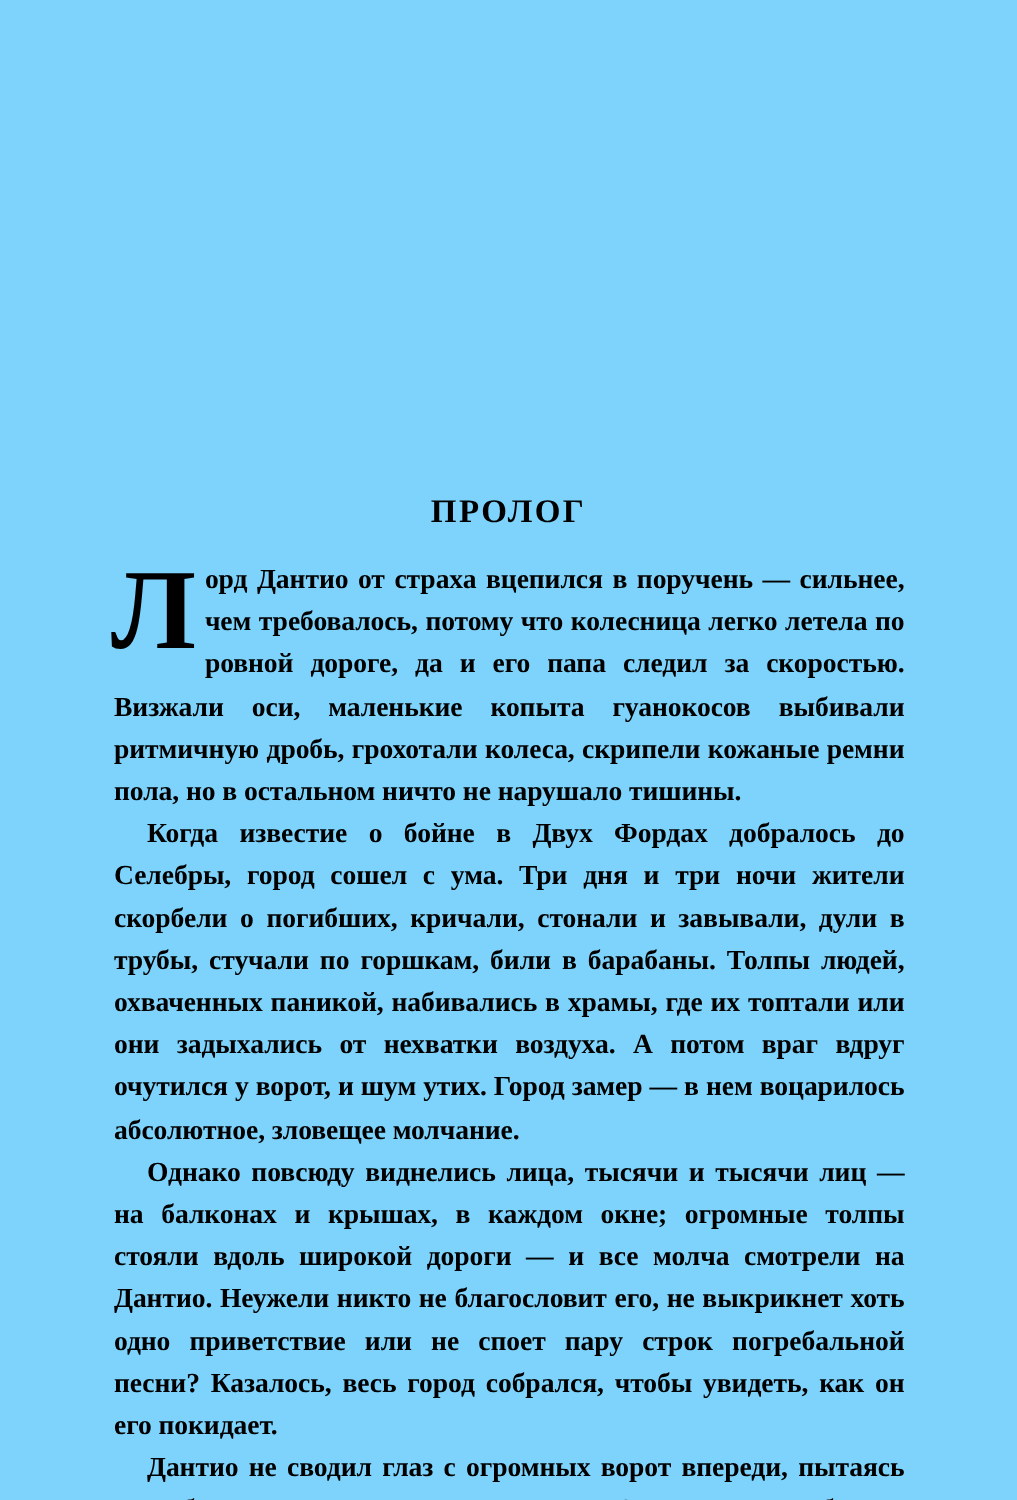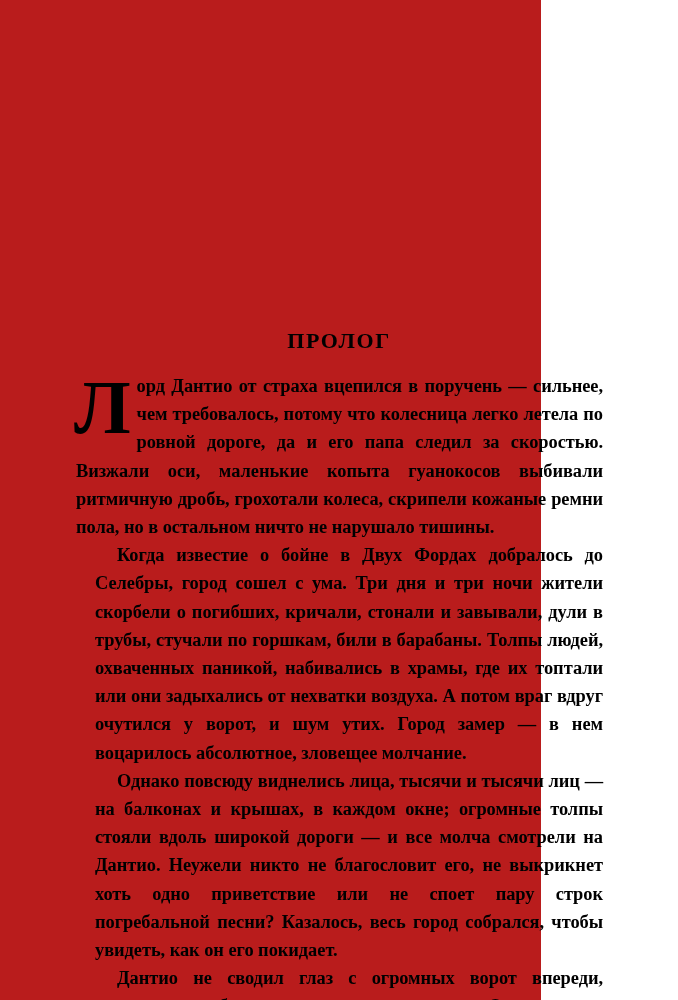--- a/index.html
+++ b/index.html
@@ -10,23 +10,23 @@
   body {
     width: 678px;
     height: 1000px;
     overflow: hidden;
     font-family: "Liberation Serif", "DejaVu Serif", serif;
     color: #000000;
   }
 
   .page {
     position: relative;
-    width: 541px;
+    width: 678px;
     height: 1000px;
-    background: #b91c1c;
+    background: #7dd3fc;
     box-sizing: border-box;
   }
 
   .chapter-title {
     position: absolute;
     left: 0;
     top: 312px;
     width: 678px;
     text-align: center;
     font-size: 22px;
@@ -51,21 +51,20 @@
     text-align: justify;
     text-justify: inter-word;
     letter-spacing: -0.05px;
     word-spacing: 0px;
     hyphens: manual;
     -webkit-hyphens: manual;
   }
 
   .body-par + .body-par {
     text-indent: 22px;
-    margin-left: 19px;
   }
 
   .first-par {
     text-indent: 0;
   }
 
   .dropcap {
     float: left;
     font-size: 76px;
     line-height: 0.84;

